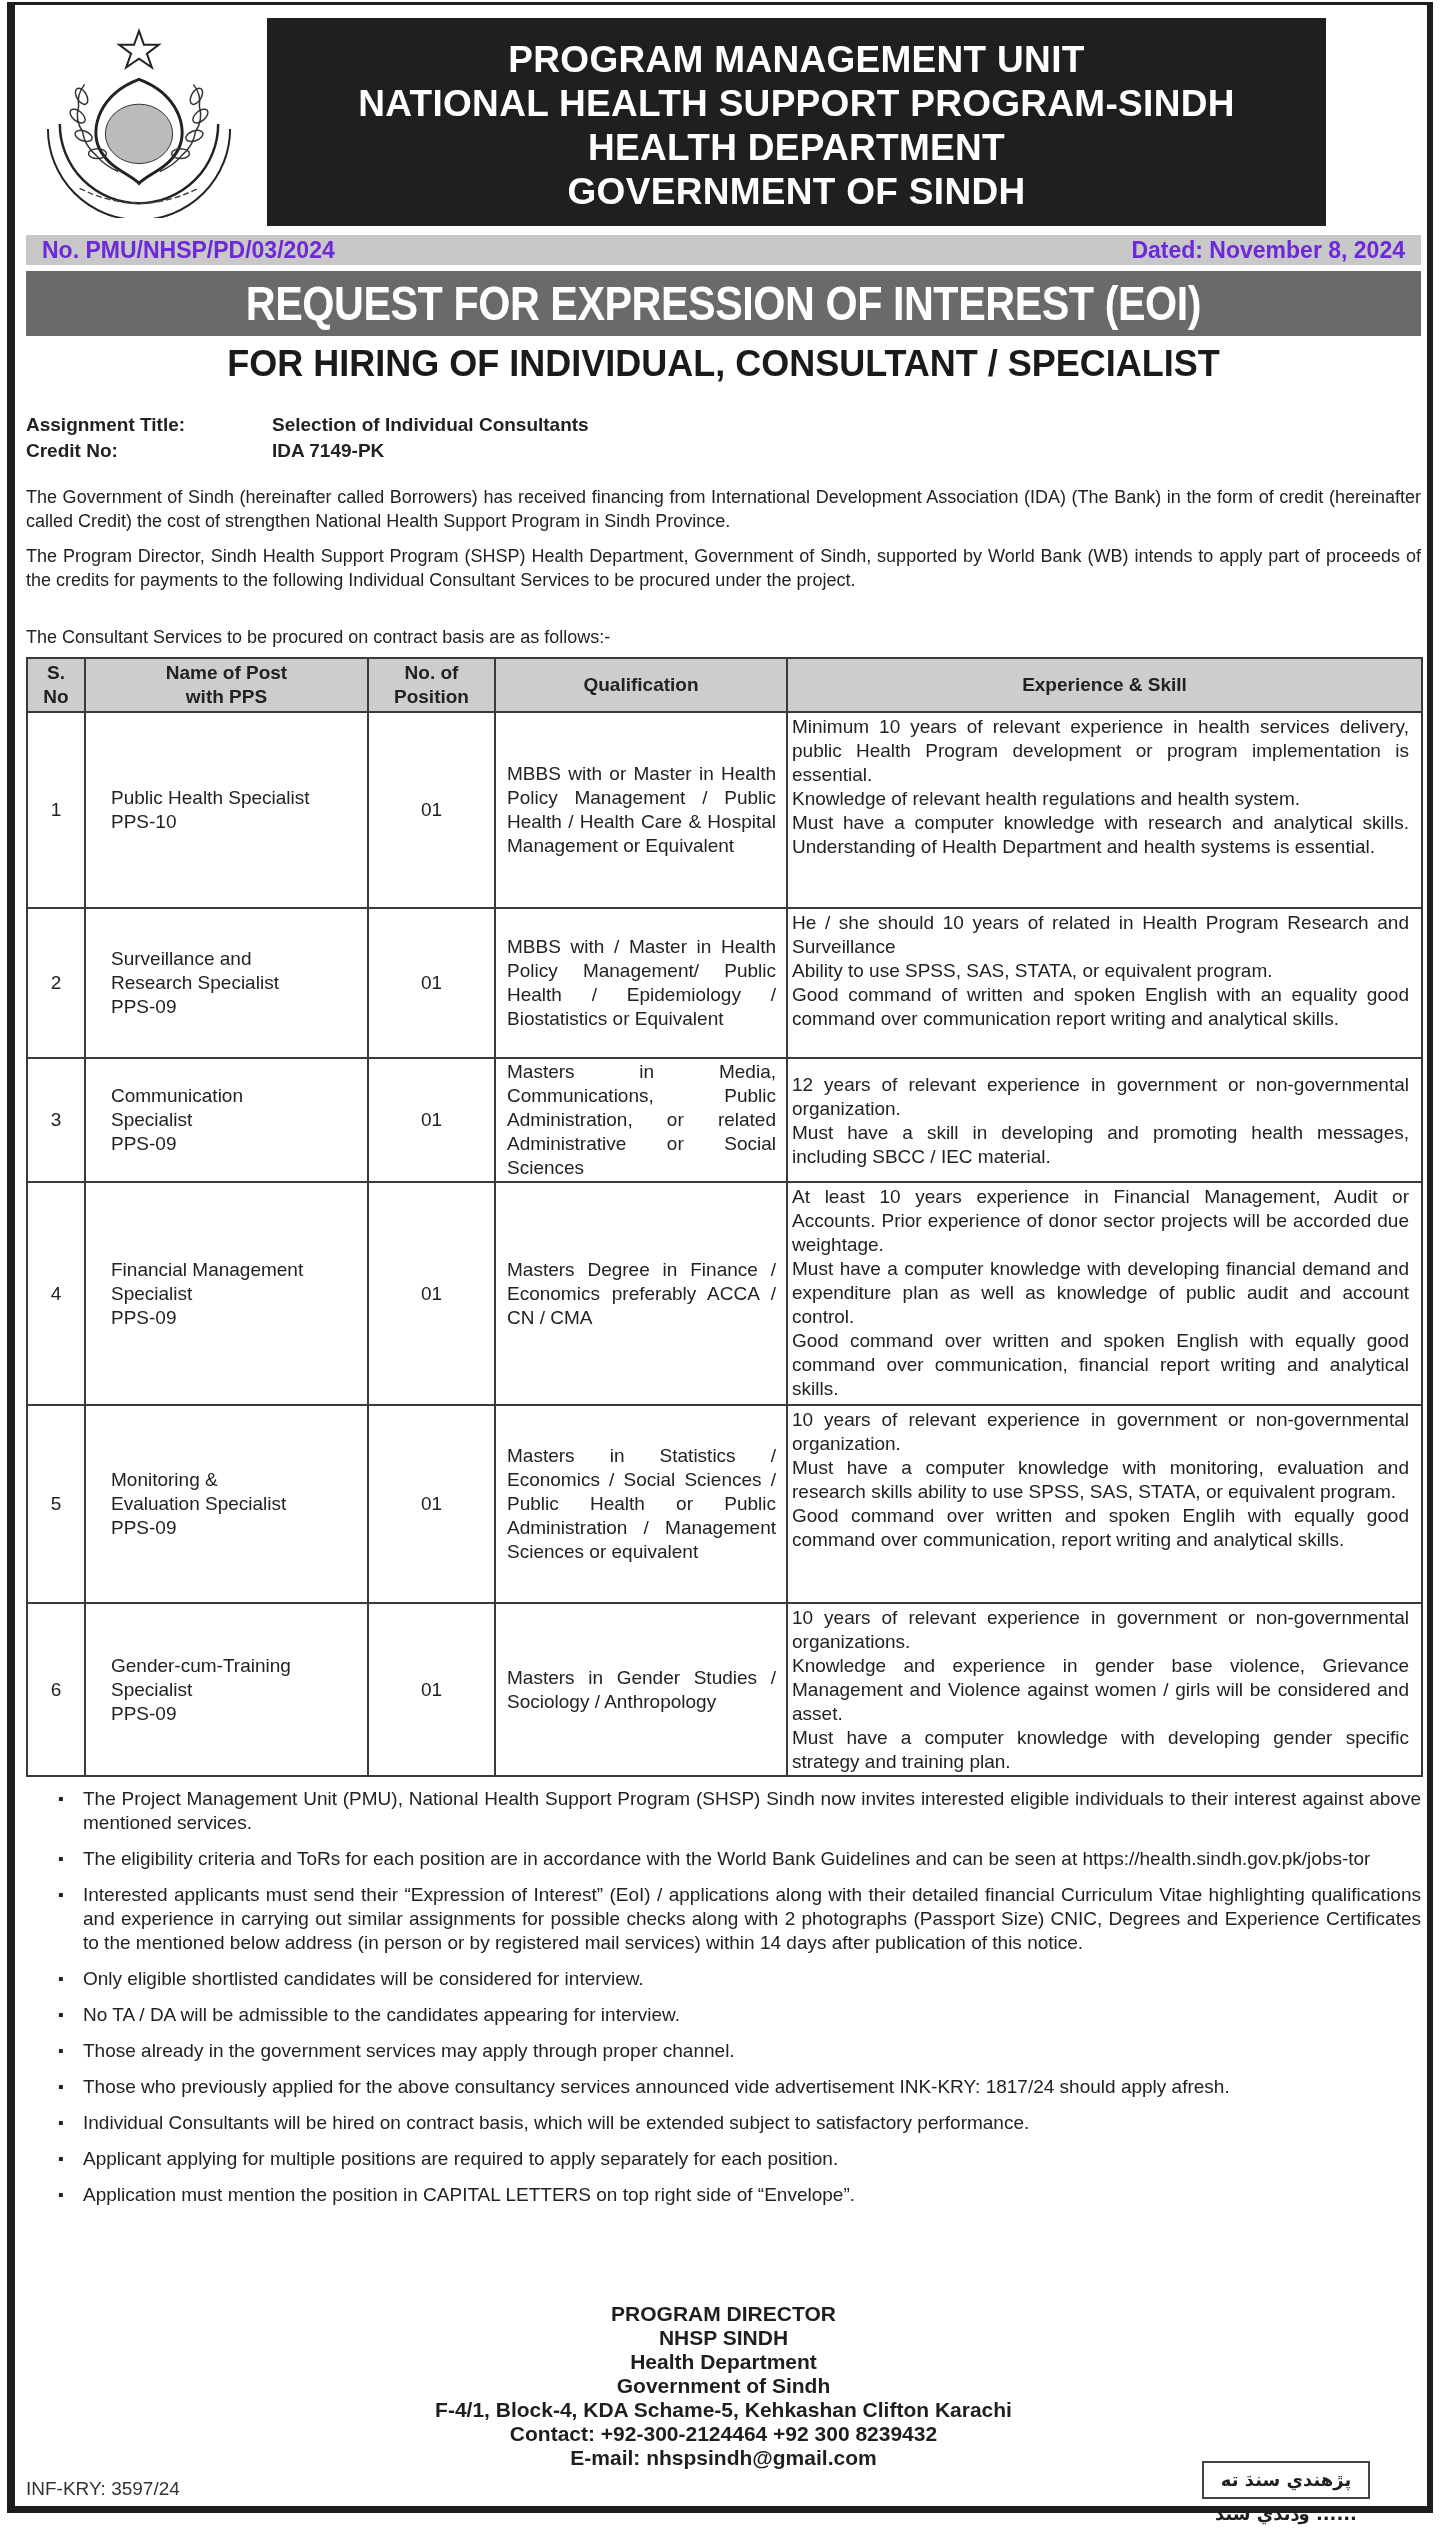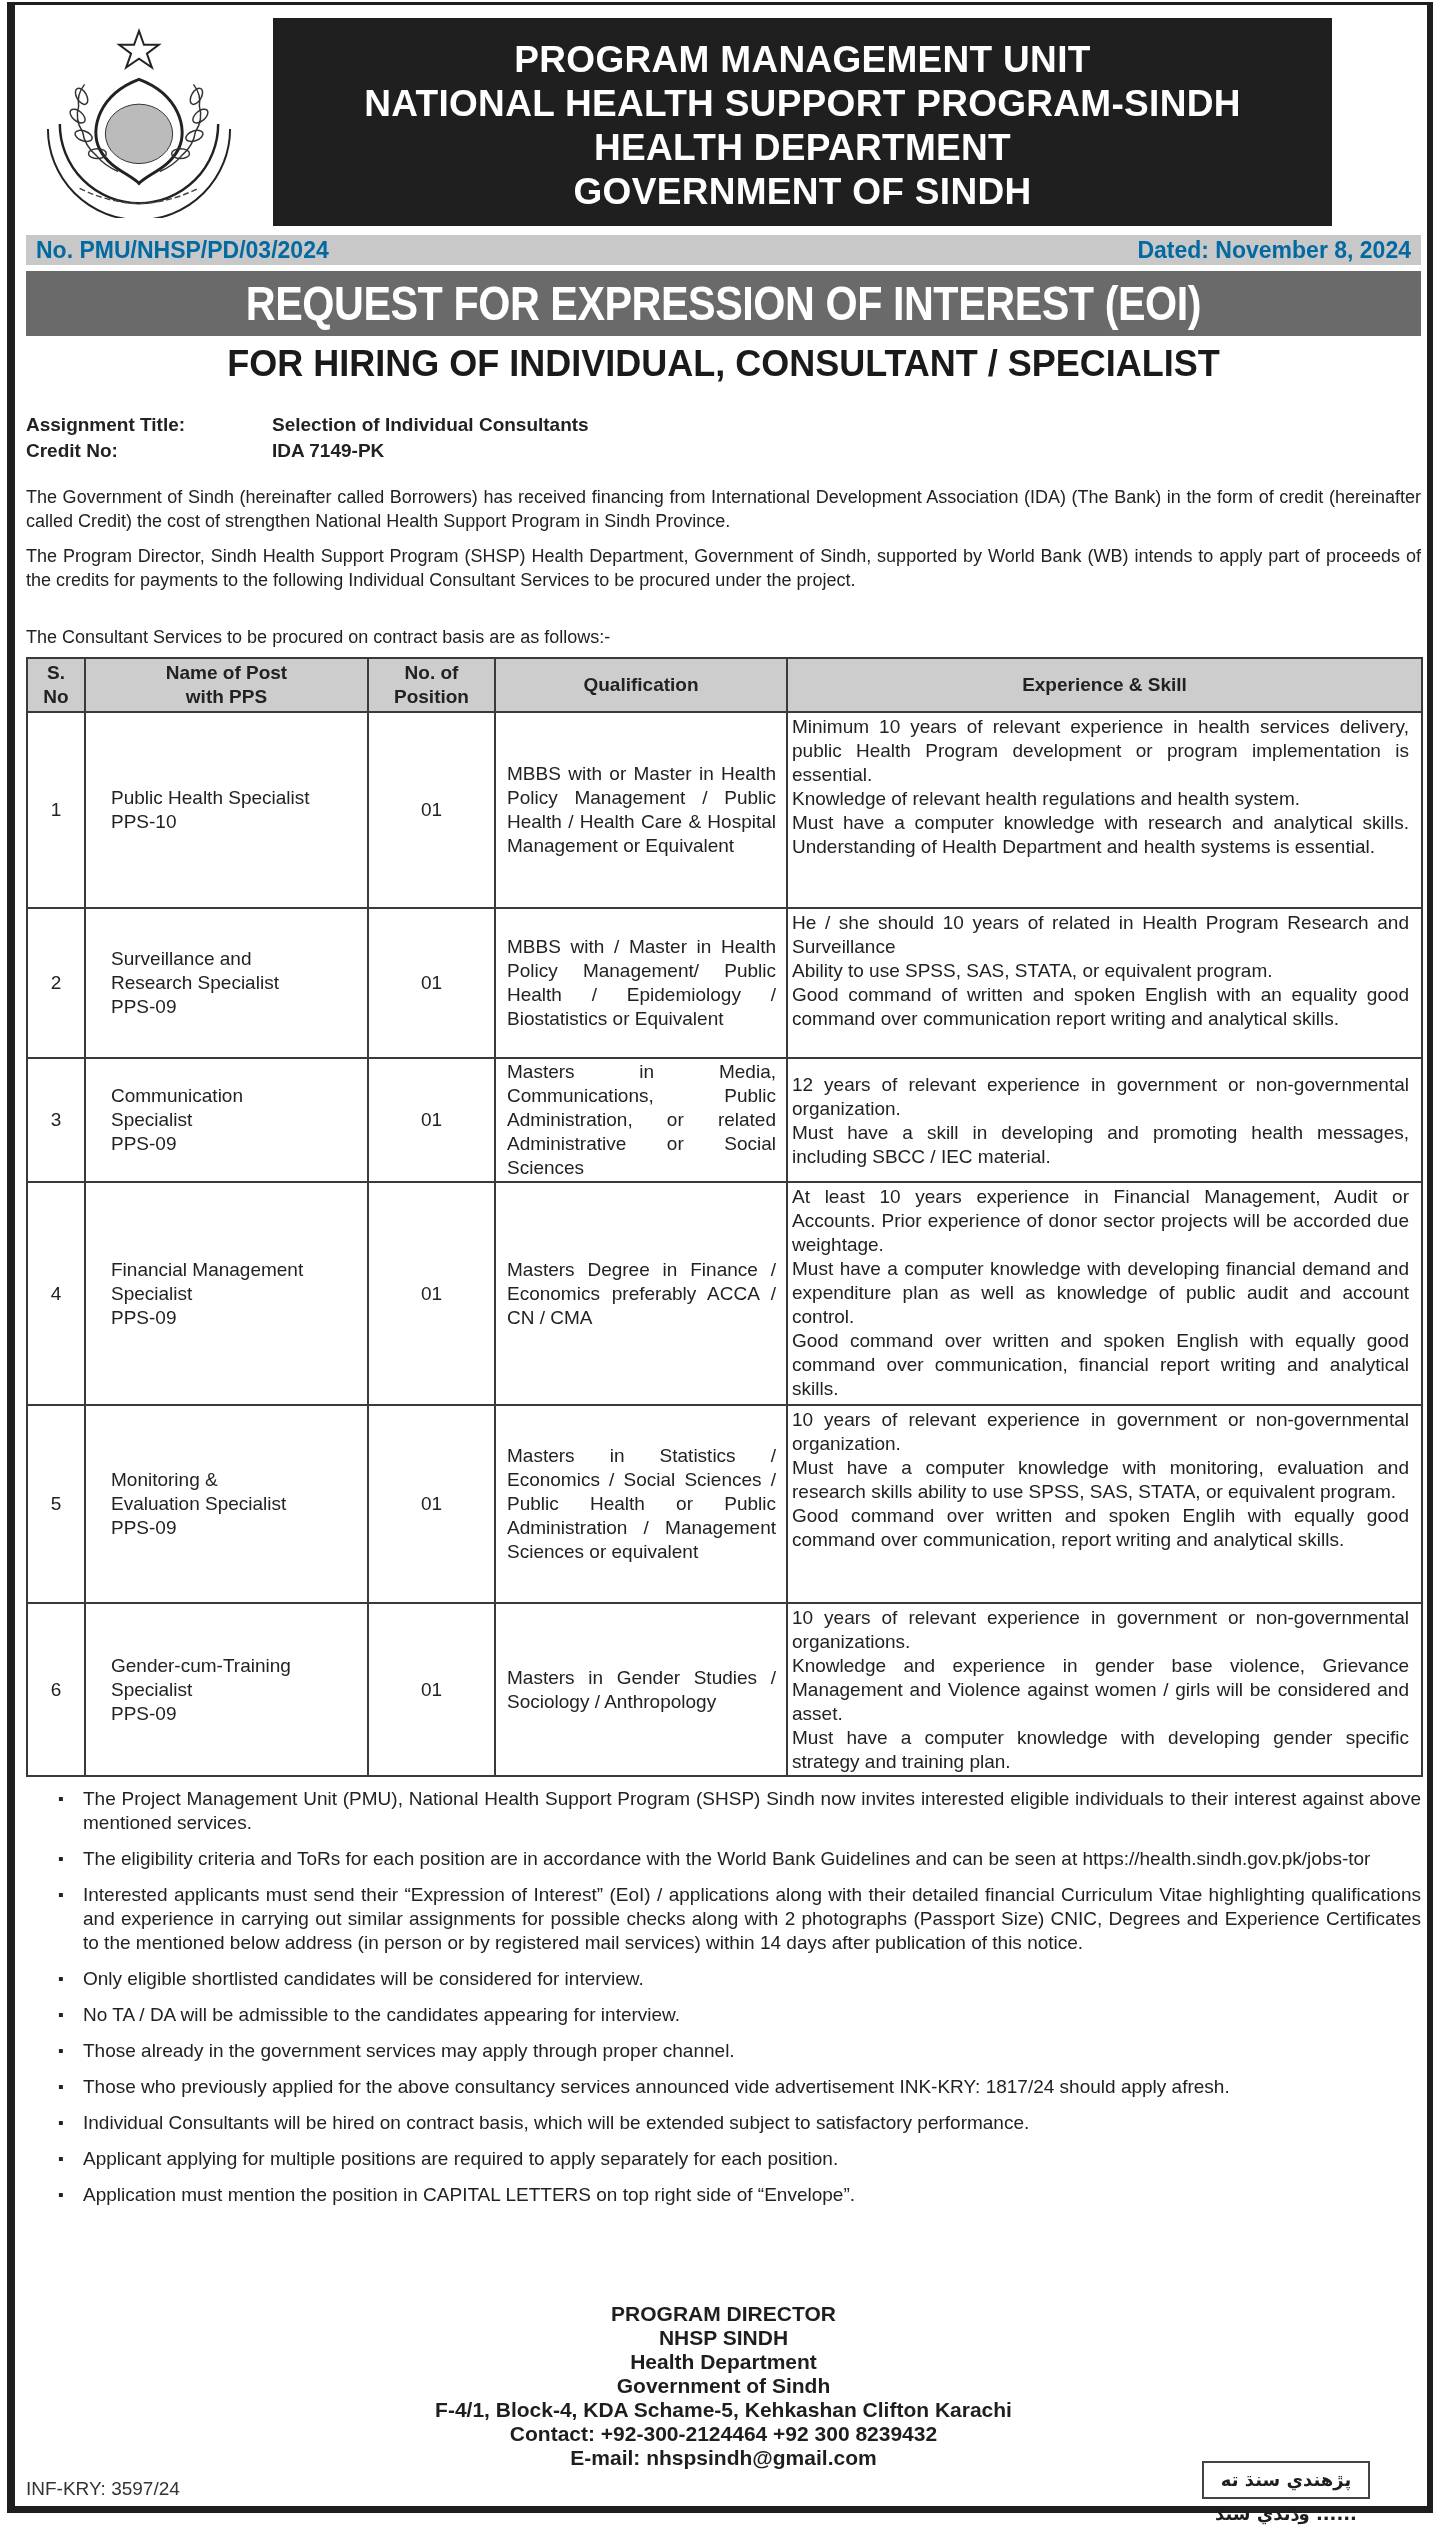--- a/index.html
+++ b/index.html
@@ -4,28 +4,28 @@
 <style>
   html, body { margin: 0; padding: 0; background: #ffffff; }
   body { width: 1452px; height: 2534px; position: relative; overflow: hidden;
          font-family: "Liberation Sans", "DejaVu Sans", sans-serif; color: #1e1e1e; }
   .page-border { position: absolute; left: 7px; top: 2px; width: 1426px; height: 2511px;
                  border-top: 3px solid #1e1e1e; border-left: 8px solid #1e1e1e;
                  border-right: 6px solid #1e1e1e; border-bottom: 7px solid #1e1e1e; box-sizing: border-box; }
 
   
   .logo { position: absolute; left: 30px; top: 25px; width: 218px; height: 193px; }
-  .head-box { position: absolute; left: 273px; top: 18px; width: 1059px; height: 208px; background: #1f1f1f;
+  .head-box { position: absolute; left: 267px; top: 18px; width: 1059px; height: 208px; background: #1f1f1f;
               color: #fff; text-align: center; font-weight: bold; }
   .head-box div { font-size: 37px; line-height: 44px; letter-spacing: 0.3px; }
   .head-box .l1 { margin-top: 20px; }
 
   .date-bar { position: absolute; left: 26px; top: 235px; width: 1395px; height: 30px; background: #c8c8c8;
               display: flex; justify-content: space-between; align-items: center; box-sizing: border-box;
-              padding: 0 10px; font-weight: bold; font-size: 23px; color: #0369a1; }
+              padding: 0 16px; font-weight: bold; font-size: 23px; color: #6d28d9; }
   .eoi-bar { position: absolute; left: 26px; top: 271px; width: 1395px; height: 65px; background: #6a6a6a;
              color: #fff; font-weight: bold; font-size: 48px; text-align: center; line-height: 65px;
              letter-spacing: -0.5px; transform: scaleX(0.86); transform-origin: center; }
   .eoi-bar-bg { position: absolute; left: 26px; top: 271px; width: 1395px; height: 65px; background: #6a6a6a; }
   .hiring { position: absolute; left: 26px; top: 342px; width: 1395px; text-align: center; font-weight: bold;
             font-size: 36px; line-height: 44px; color: #1a1a1a; }
 
   .assign { position: absolute; left: 26px; font-weight: bold; font-size: 19px; line-height: 26px; color: #222; }
   .assign .k { position: absolute; left: 0; white-space: nowrap; }
   .assign .v { position: absolute; left: 246px; white-space: nowrap; }

